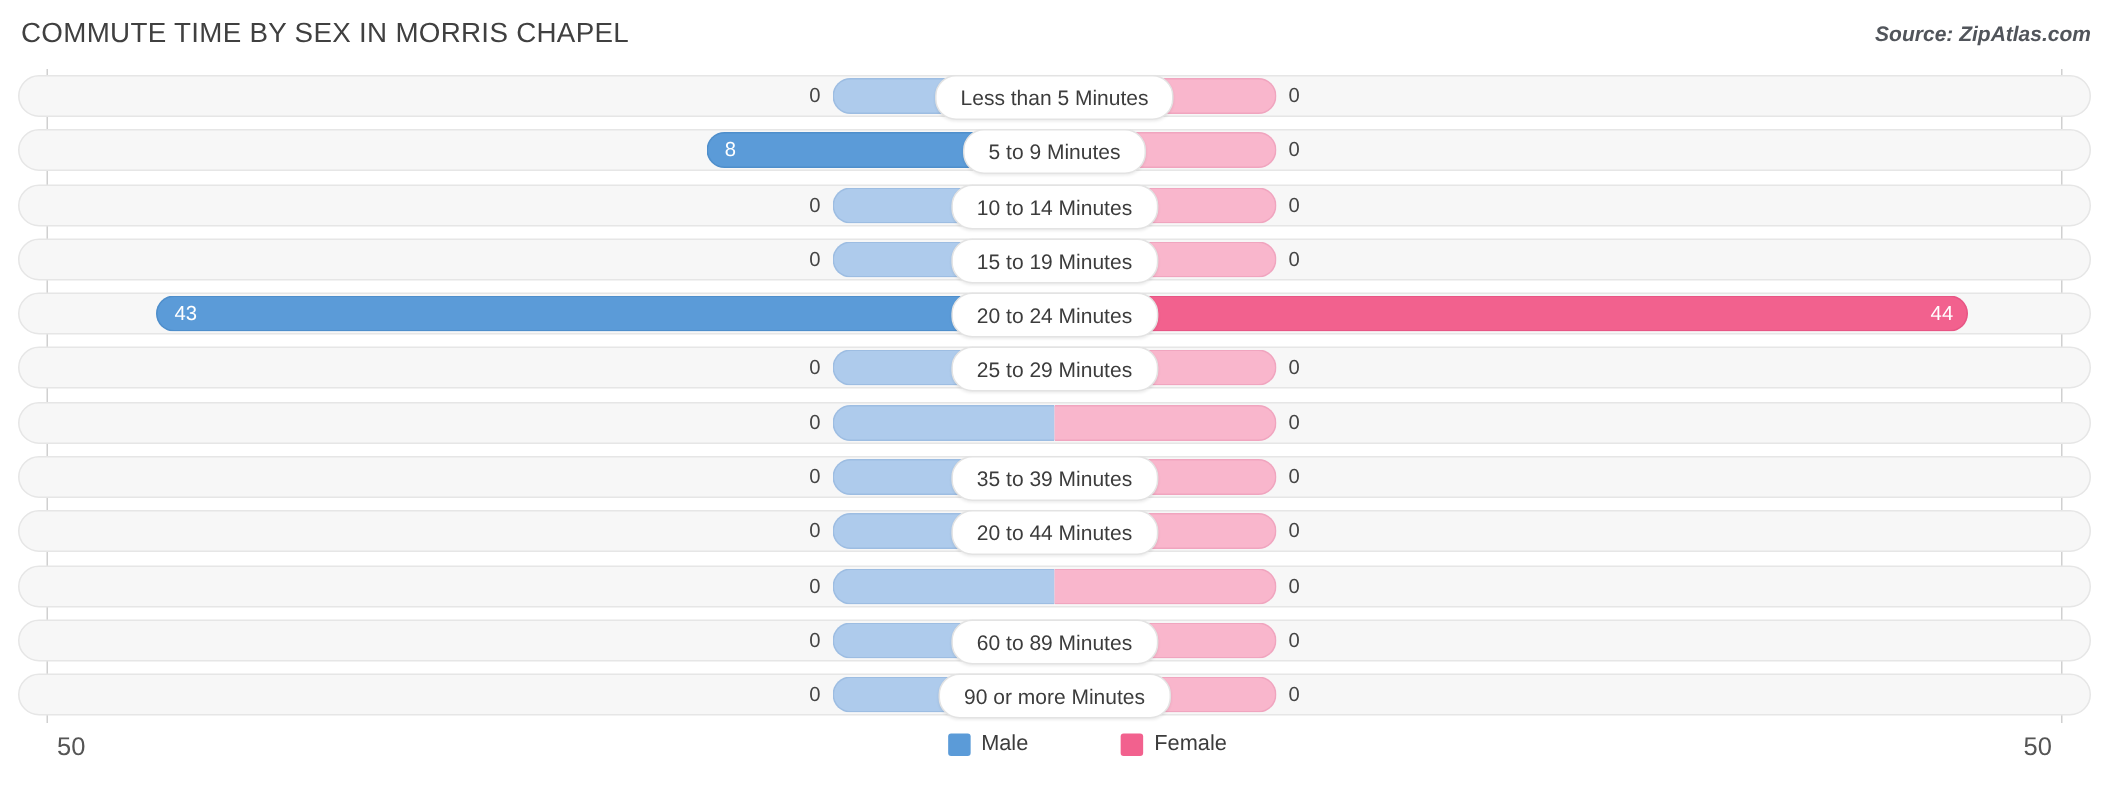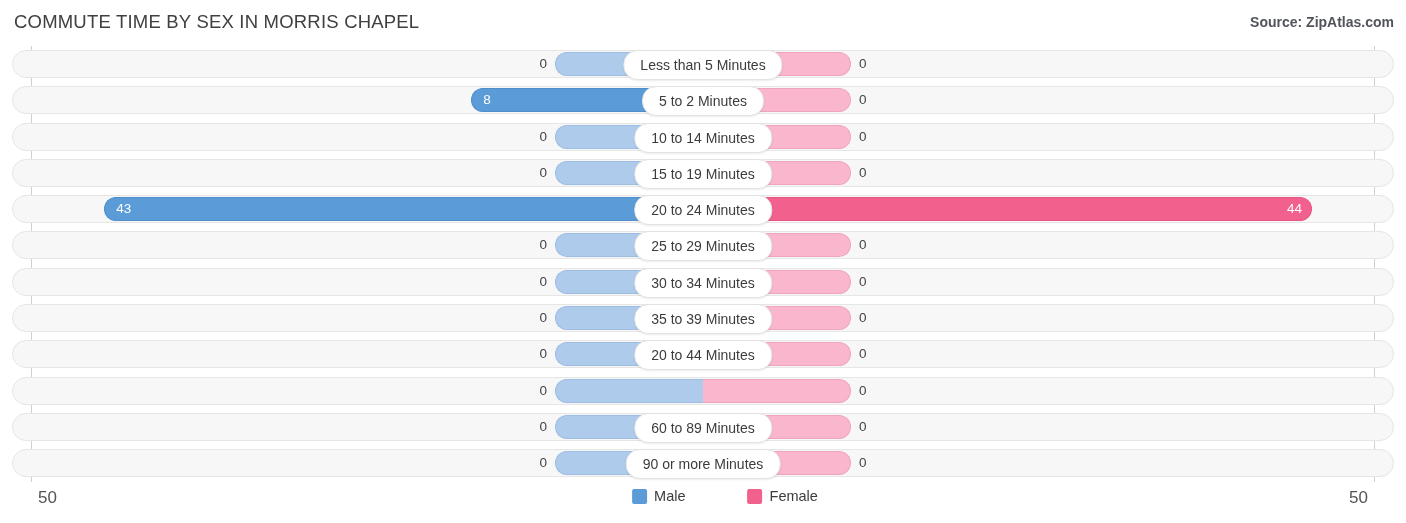--- a/index.html
+++ b/index.html
@@ -29,20 +29,21 @@
     font-weight: 400;
     letter-spacing: 0.2px;
     color: #404040;
     white-space: nowrap;
   }
   .source-note {
     position: absolute;
     right: 12px;
     top: 14px;
     font-size: 14px;
+    font-style: italic;
     font-weight: 700;
     color: #51555b;
     white-space: nowrap;
   }
 
   
   .plot {
     position: absolute;
     left: 0;
     top: 46px;
@@ -214,21 +215,21 @@
         <div class="val left" style="left: 501px; width: 46px;">0</div>
         <div class="val right" style="left: 859px; width: 46px;">0</div>
         <div class="cat-pill">Less than 5 Minutes</div>
       </div>
       <div class="row">
         <div class="track"></div>
         <div class="bar male strong" style="left: 471.16px; width: 231.84px;"></div>
         <div class="bar female" style="left: 703px; width: 148px;"></div>
         <div class="val-in" style="left: 483.16px;">8</div>
         <div class="val right" style="left: 859px; width: 46px;">0</div>
-        <div class="cat-pill">5 to 2 Minutes</div>
+        <div class="cat-pill">5 to 9 Minutes</div>
       </div>
       <div class="row">
         <div class="track"></div>
         <div class="bar male" style="left: 555px; width: 148px;"></div>
         <div class="bar female" style="left: 703px; width: 148px;"></div>
         <div class="val left" style="left: 501px; width: 46px;">0</div>
         <div class="val right" style="left: 859px; width: 46px;">0</div>
         <div class="cat-pill">10 to 14 Minutes</div>
       </div>
       <div class="row">
@@ -254,21 +255,20 @@
         <div class="val left" style="left: 501px; width: 46px;">0</div>
         <div class="val right" style="left: 859px; width: 46px;">0</div>
         <div class="cat-pill">25 to 29 Minutes</div>
       </div>
       <div class="row">
         <div class="track"></div>
         <div class="bar male" style="left: 555px; width: 148px;"></div>
         <div class="bar female" style="left: 703px; width: 148px;"></div>
         <div class="val left" style="left: 501px; width: 46px;">0</div>
         <div class="val right" style="left: 859px; width: 46px;">0</div>
-        <div class="cat-pill">30 to 34 Minutes</div>
       </div>
       <div class="row">
         <div class="track"></div>
         <div class="bar male" style="left: 555px; width: 148px;"></div>
         <div class="bar female" style="left: 703px; width: 148px;"></div>
         <div class="val left" style="left: 501px; width: 46px;">0</div>
         <div class="val right" style="left: 859px; width: 46px;">0</div>
         <div class="cat-pill">35 to 39 Minutes</div>
       </div>
       <div class="row">

